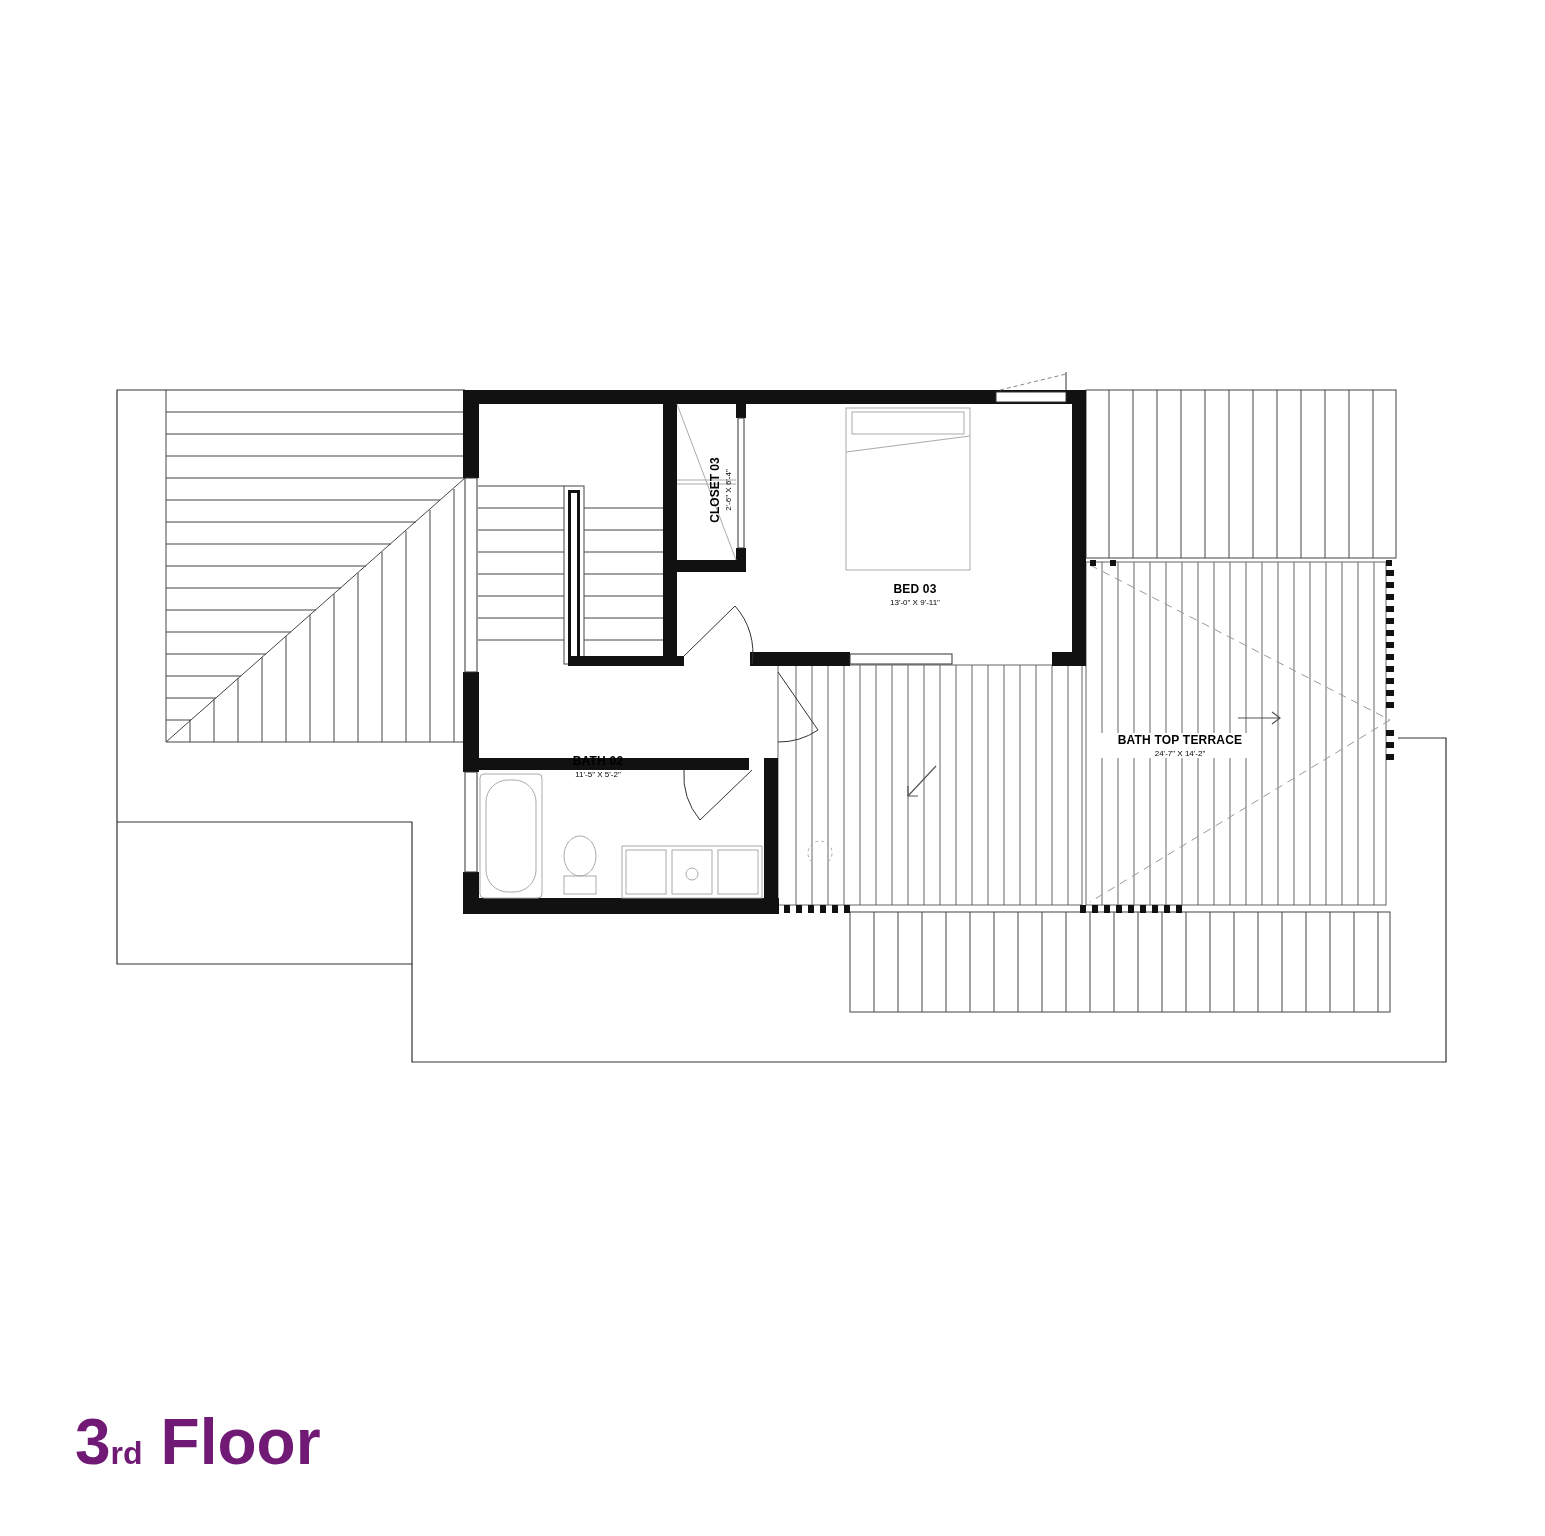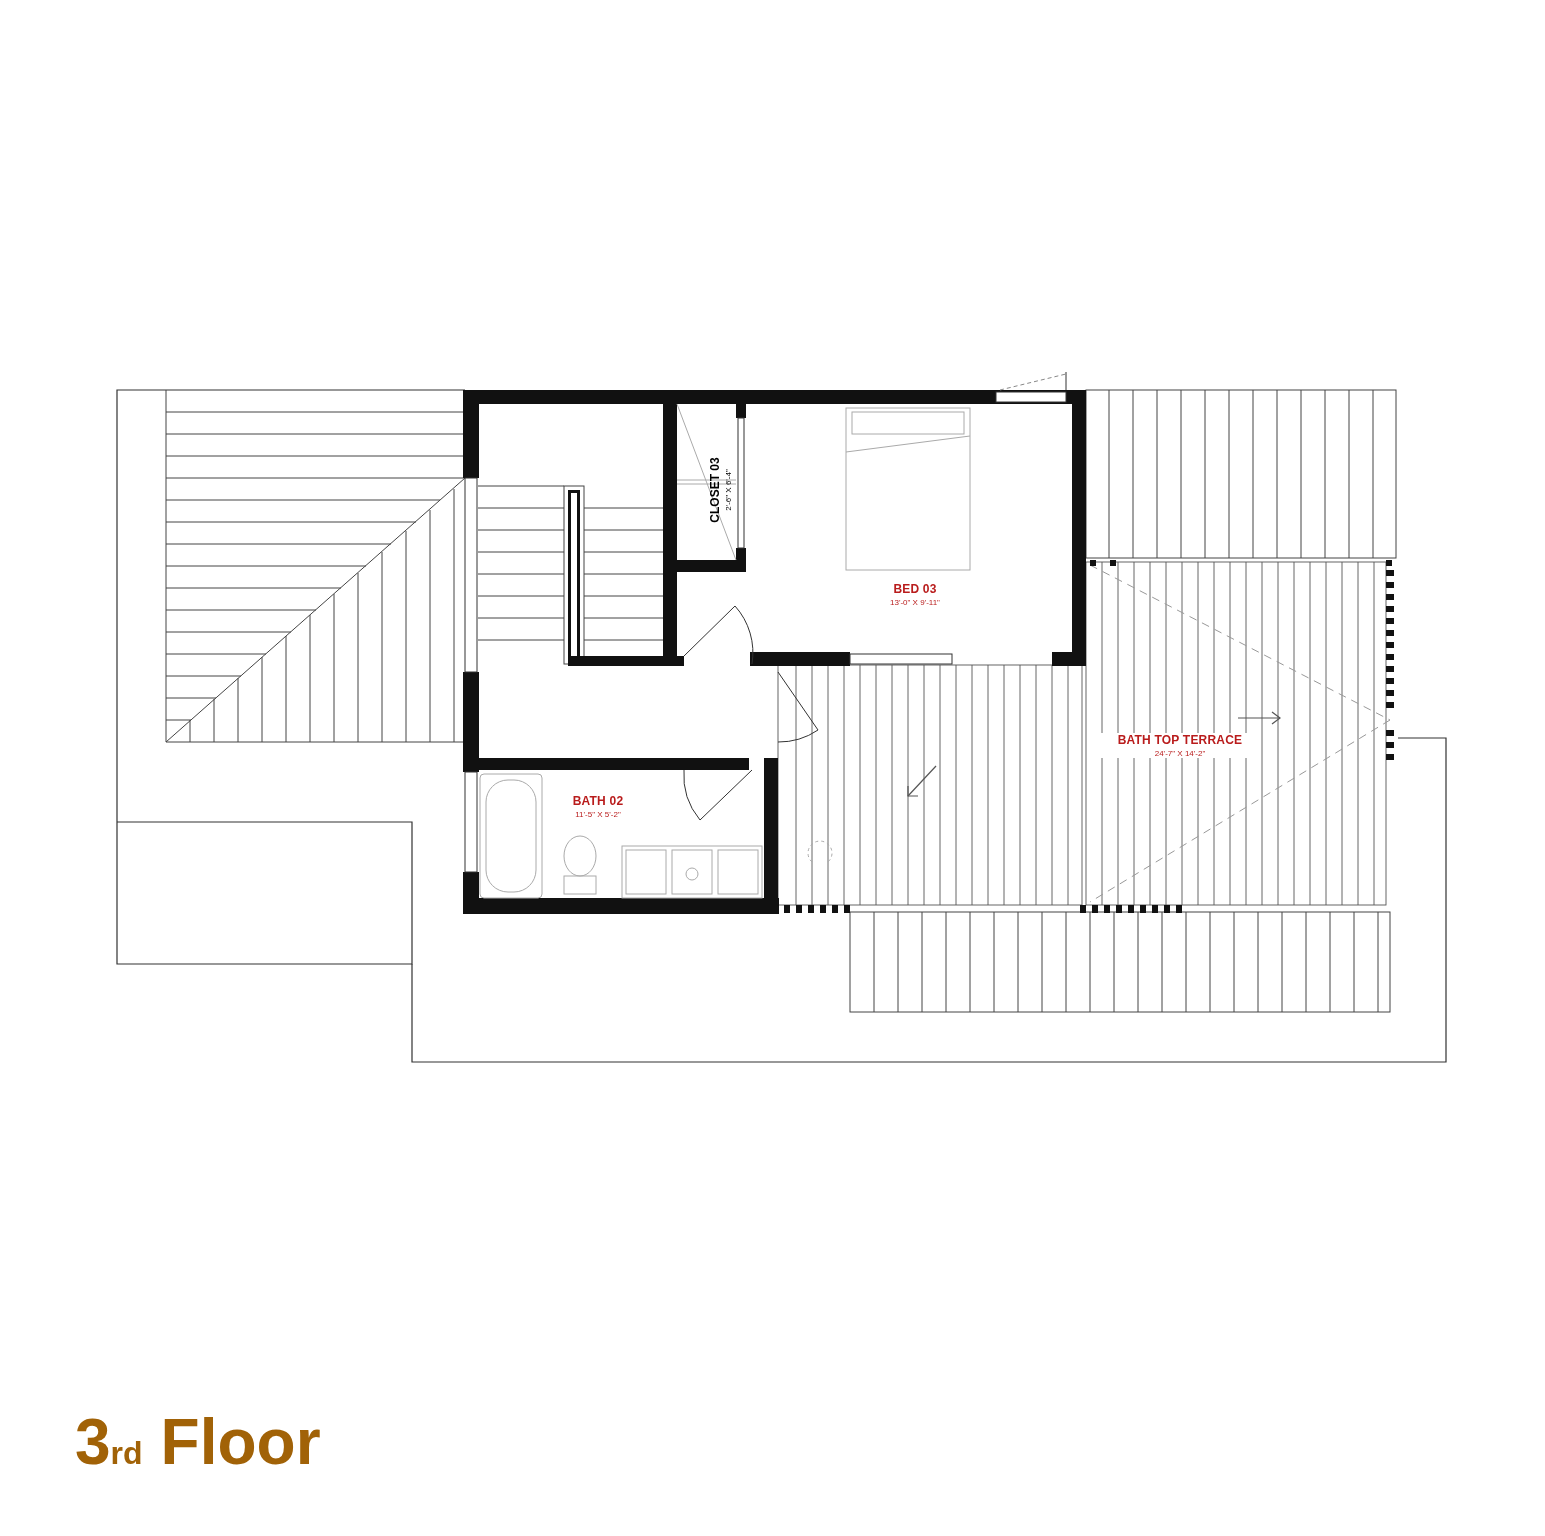--- a/index.html
+++ b/index.html
@@ -1,23 +1,23 @@
 <!DOCTYPE html>
 <html><head>
 <meta charset="utf-8">
 <style>
   html, body { margin: 0; padding: 0; background: #ffffff; }
   body { width: 1545px; height: 1536px; position: relative; overflow: hidden; font-family: "Liberation Sans", sans-serif; }
   #plan { position: absolute; left: 0; top: 0; }
-  .label { position: absolute; text-align: center; color: #b91c1c; font-family: "Liberation Sans", sans-serif; }
+  .label { position: absolute; text-align: center; color: #000000; font-family: "Liberation Sans", sans-serif; }
   .label .name { font-weight: bold; font-size: 12px; letter-spacing: 0.2px; display: block; }
   .label .dim { font-size: 8px; display: block; margin-top: 2px; }
   .closet-label { position: absolute; left: 700px; top: 440px; width: 40px; height: 100px; }
   .closet-label .inner { position: absolute; left: 50%; top: 50%; transform: translate(-50%,-50%) rotate(-90deg); white-space: nowrap; text-align: center; }
-  .title { position: absolute; left: 75px; top: 1405px; font-weight: bold; font-size: 64px; color: #a16207; font-family: "Liberation Sans", sans-serif; letter-spacing: 0px; }
+  .title { position: absolute; left: 75px; top: 1405px; font-weight: bold; font-size: 64px; color: #701a75; font-family: "Liberation Sans", sans-serif; letter-spacing: 0px; }
   .title .sup { font-size: 32px; vertical-align: baseline; margin-right: 18px; }
 </style>
 </head>
 <body>
 
 <svg id="plan" width="1545" height="1536" viewBox="0 0 1545 1536" xmlns="http://www.w3.org/2000/svg">
 
   <g fill="none" stroke="#333" stroke-width="1.2">
     <polyline points="465,390 117,390 117,822 412,822 412,964 117,964 117,822"></polyline>
     <polyline points="412,964 412,1062 1446,1062 1446,738 1398,738"></polyline>
@@ -282,20 +282,20 @@
 <div class="label" style="left:850px; top:582px; width:130px;">
   <span class="name">BED 03</span>
   <span class="dim">13'-0" X 9'-11"</span>
 </div>
 
 <div class="label" style="left:1100px; top:733px; width:160px; background:#fff;">
   <span class="name">BATH TOP TERRACE</span>
   <span class="dim">24'-7" X 14'-2"</span>
 </div>
 
-<div class="label" style="left:548px; top:794px; width:100px;">
+<div class="label" style="left:548px; top:754px; width:100px;">
   <span class="name">BATH 02</span>
   <span class="dim">11'-5" X 5'-2"</span>
 </div>
 
 <div class="title">
   <span>3</span><span class="sup">rd</span><span>Floor</span>
 </div>
 
 </body></html>

